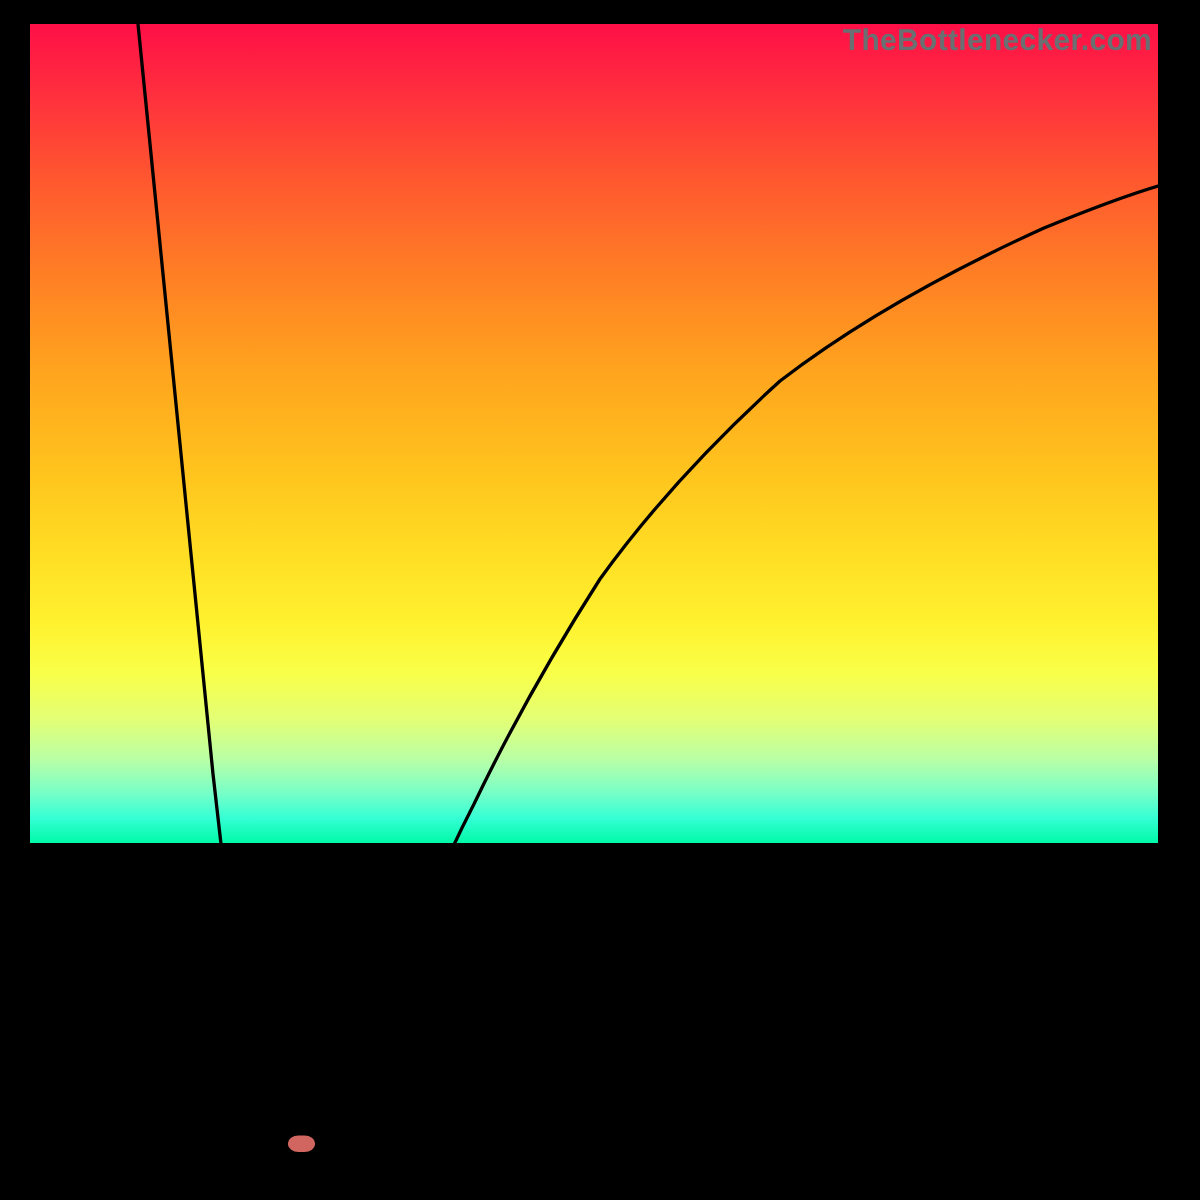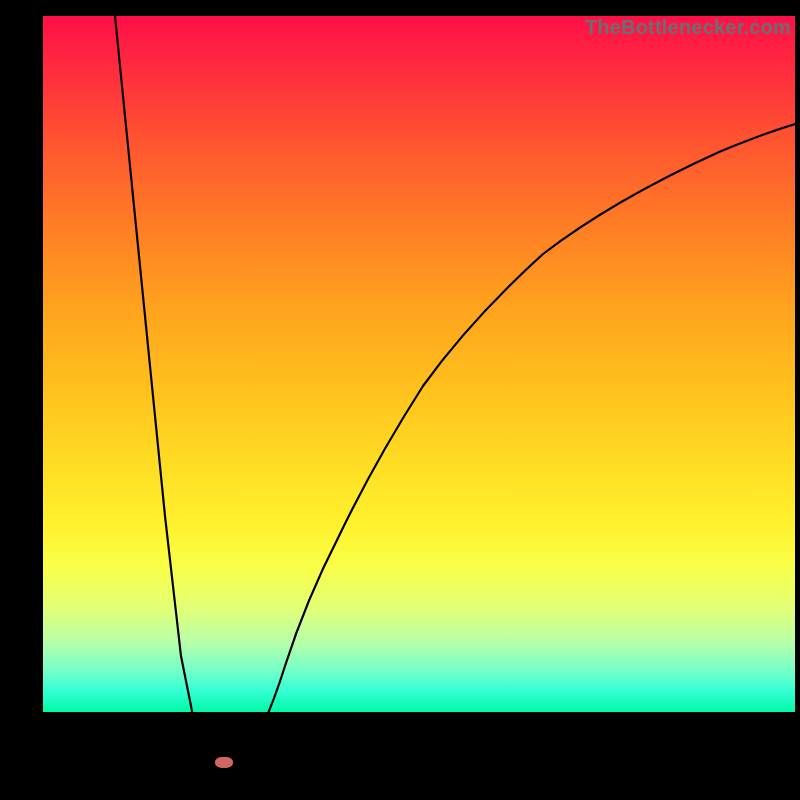--- a/index.html
+++ b/index.html
@@ -12,24 +12,24 @@
     font-family: Arial, Helvetica, sans-serif;
   }
   .frame {
     position: relative;
     width: 800px;
     height: 800px;
     background: #000;
   }
   .plot-area {
     position: absolute;
-    left: 43px;
+    left: 20px;
     top: 16px;
     width: 752px;
-    height: 696px;
+    height: 546px;
     background: linear-gradient(to bottom,
       #ff0f47 0%,
       #ff2d3e 8%,
       #ff5430 18%,
       #ff7d25 30%,
       #ffa31e 42%,
       #ffc21d 54%,
       #ffdc23 64%,
       #fff12e 73%,
       #f9ff47 79%,

